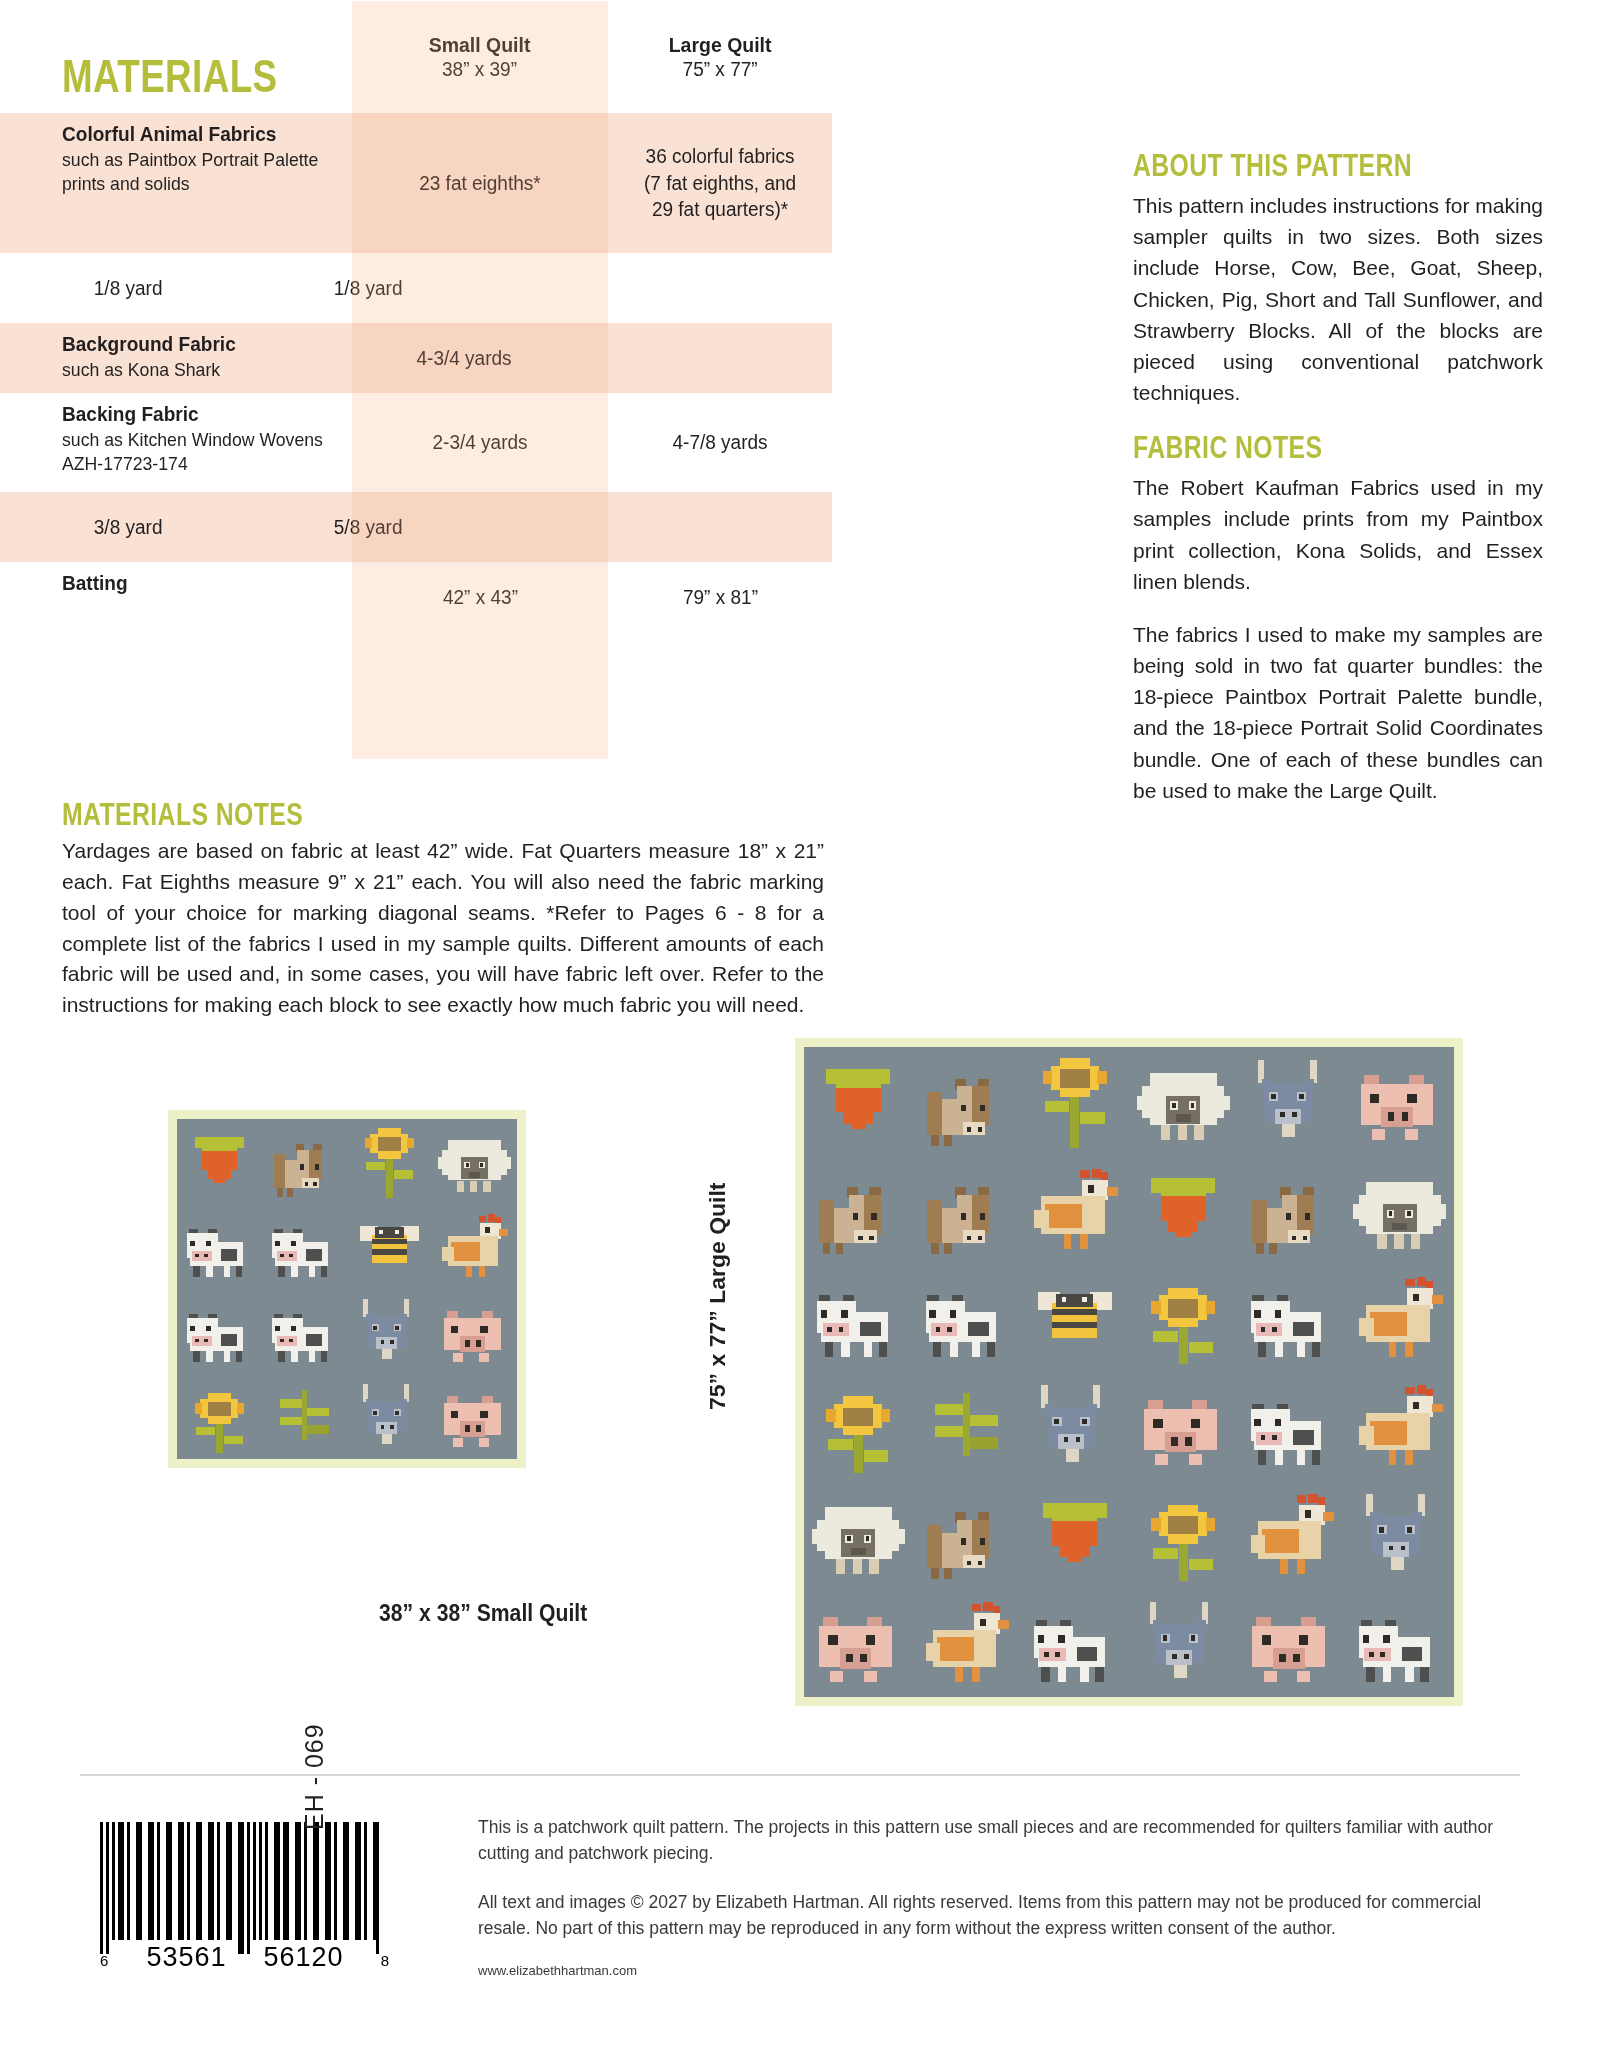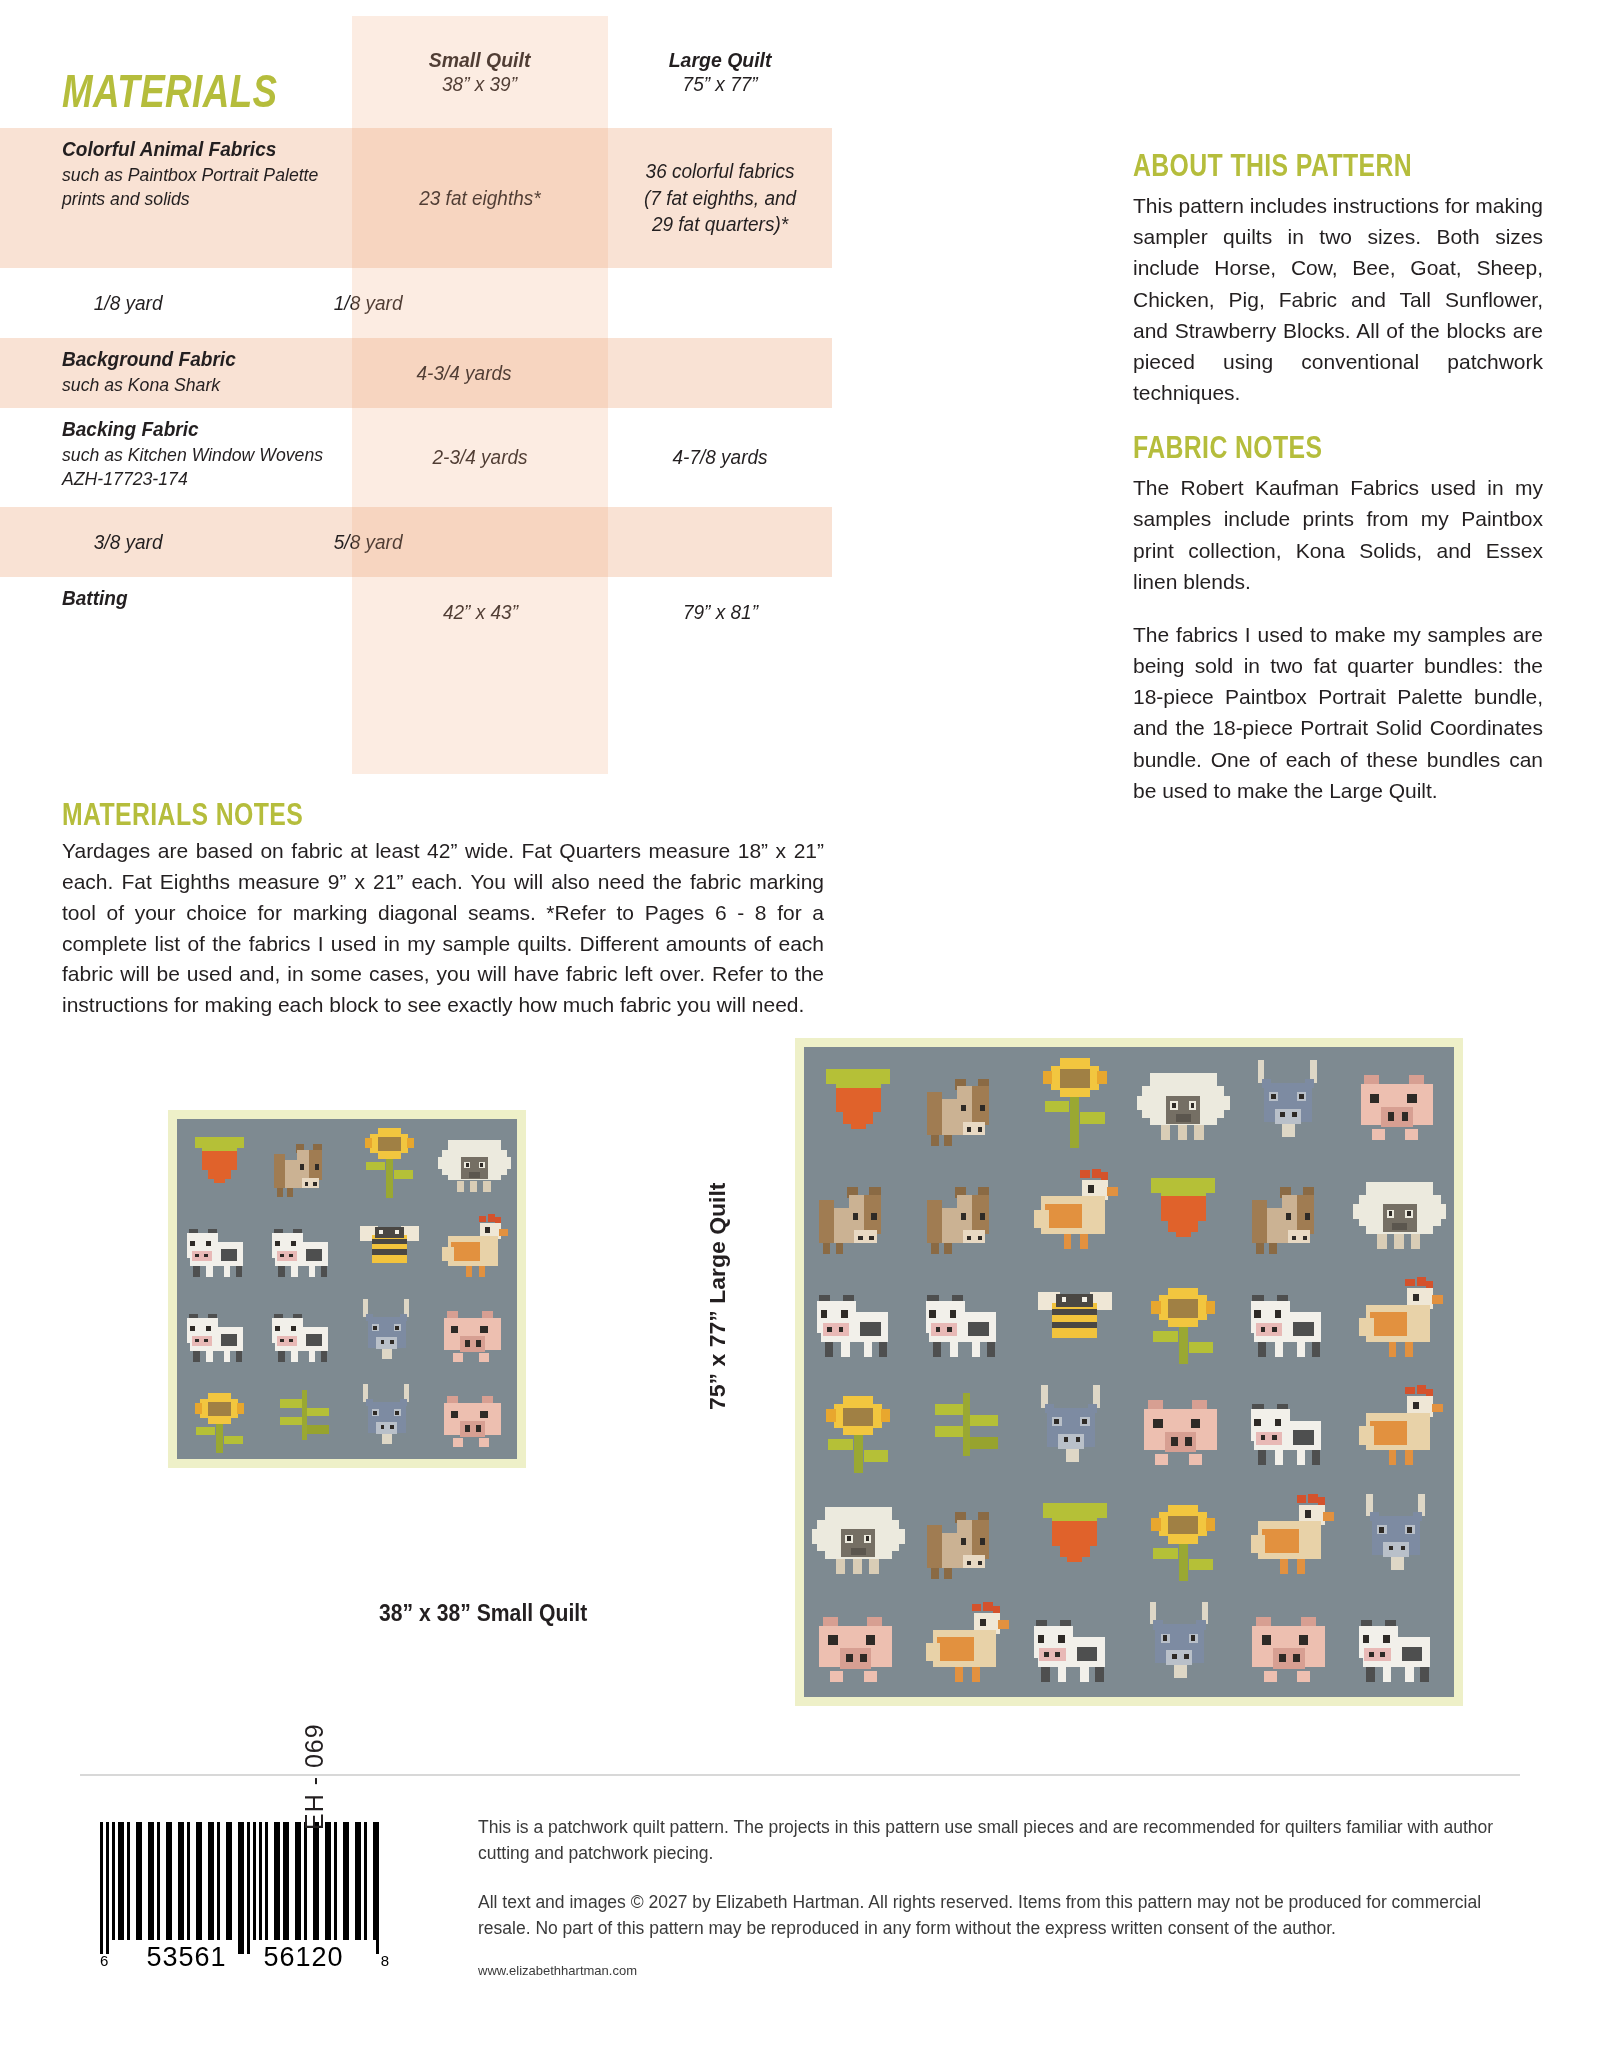--- a/index.html
+++ b/index.html
@@ -19,21 +19,21 @@
     color:#b5bd3c;
     font-weight:700;
     letter-spacing:.5px;
     transform:scaleX(.80);
     transform-origin:left center;
     white-space:nowrap;
   }
 
   
   #materials-table {
-    position:absolute; left:0; top:16px; width:832px;font-style:italic;
+    position:absolute; left:0; top:1px; width:832px;
   }
   .mt-row { display:flex; width:832px; position:relative; }
   .mt-row.stripe { background:#f9e2d4; }
   .mt-c0 { width:352px; padding:8px 0 8px 62px; }
   .mt-c1 { width:256px; display:flex; align-items:center; justify-content:center; text-align:center; }
   .mt-c2 { width:224px; display:flex; align-items:center; justify-content:center; text-align:center; }
 
   .mt-title {
     font-size:20.5px; font-weight:700; line-height:1.30;
     transform:scaleX(.93); transform-origin:left center;
@@ -248,21 +248,21 @@
       </div>
     </div>
   <div id="small-col-highlight"></div>
 </div>
 
 <div class="hdg" id="materials-notes-head">MATERIALS NOTES</div>
 <div id="materials-notes-body">Yardages are based on fabric at least 42” wide. Fat Quarters measure 18” x 21” each. Fat Eighths measure 9” x 21” each. You will also need the fabric marking tool of your choice for marking diagonal seams. *Refer to Pages 6 - 8 for a complete list of the fabrics I used in my sample quilts. Different amounts of each fabric will be used and, in some cases, you will have fabric left over. Refer to the instructions for making each block to see exactly how much fabric you will need.</div>
 
 <div id="right-col">
   <div class="hdg rc-head">ABOUT THIS PATTERN</div>
-  <p class="rc-body">This pattern includes instructions for making sampler quilts in two sizes. Both sizes include Horse, Cow, Bee, Goat, Sheep, Chicken, Pig, Fabric and Tall Sunflower, and Strawberry Blocks. All of the blocks are pieced using conventional patchwork techniques.</p>
+  <p class="rc-body">This pattern includes instructions for making sampler quilts in two sizes. Both sizes include Horse, Cow, Bee, Goat, Sheep, Chicken, Pig, Short and Tall Sunflower, and Strawberry Blocks. All of the blocks are pieced using conventional patchwork techniques.</p>
 
   <div class="hdg rc-head" id="fabric-notes-head">FABRIC NOTES</div>
   <p class="rc-body">The Robert Kaufman Fabrics used in my samples include prints from my Paintbox print collection, Kona Solids, and Essex linen blends.</p>
   <p class="rc-body">The fabrics I used to make my samples are being sold in two fat quarter bundles: the 18-piece Paintbox Portrait Palette bundle, and the 18-piece Portrait Solid Coordinates bundle. One of each of these bundles can be used to make the Large Quilt.</p>
 </div>
 
 <div class="quilt-frame" id="small-quilt">
   <div class="quilt-inner" id="small-quilt-canvas">
       <div class="blk" style="left: 5.19%; top: 5.19%; width: 14.62%; height: 3.44%; background: rgb(181, 192, 55);"></div>
       <div class="blk" style="left: 7.34%; top: 8.2%; width: 10.32%; height: 1.72%; background: rgb(181, 192, 55);"></div>

